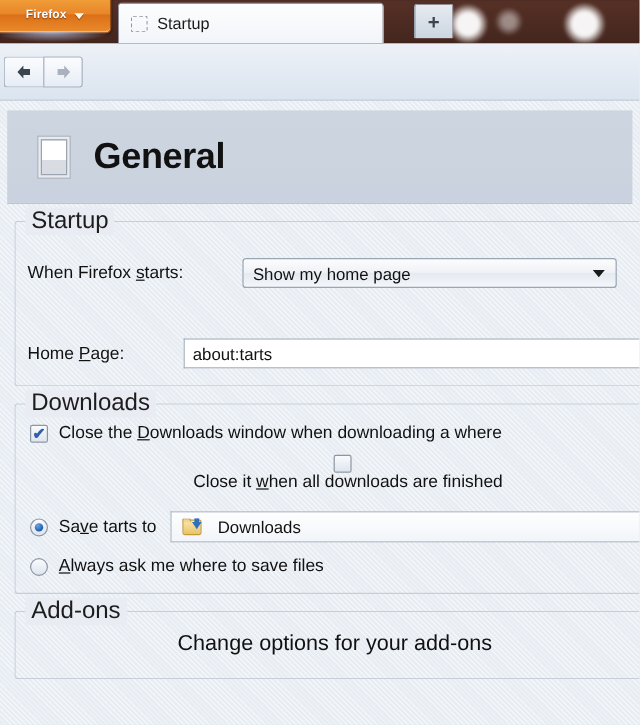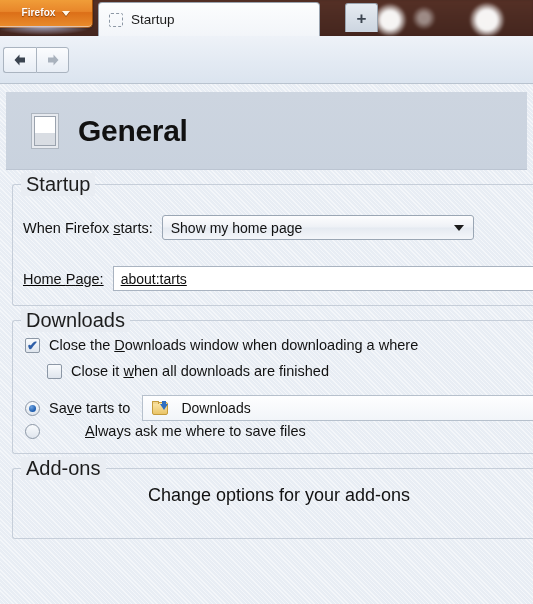--- a/index.html
+++ b/index.html
@@ -160,22 +160,22 @@
   }
   .group-title {
     position: absolute;
     top: -12px; left: 8px;
     background: #e9edf3;
     padding: 0 5px;
     font-size: 20px;
     color: #1d1d1d;
   }
 
-  .row { display: flex; align-items: center; padding: 14px 0 0 10px; }
-  .row + .row { margin-top: 12px; text-decoration: underline; }
+  .row { display: flex; align-items: center; padding: 14px 0 0 10px; gap: 40px; }
+  .row + .row { margin-top: 28px; }
   .label { font-size: 14.5px; color: #111; white-space: nowrap; }
   .label u { text-decoration: underline; }
 
   .select {
     margin-left: 9px;
     width: 312px; height: 25px;
     background: linear-gradient(#fdfdfe 0%, #eef1f6 48%, #e5eaf1 52%, #f4f6fa 100%);
     border: 1px solid #9aa6b4;
     border-radius: 3px;
     display: flex; align-items: center;
@@ -198,21 +198,21 @@
     background: #ffffff;
     border: 1px solid #a9b3c0;
     border-right: none;
     display: flex; align-items: center;
     padding: 0 7px;
     font-size: 14px;
     color: #111;
   }
 
   .check-row, .radio-row { display: flex; align-items: center; padding-left: 12px; }
-  .check-row + .check-row { margin-top: 10px; }
+  .check-row + .check-row { margin-top: 10px; flex-direction: column; }
   .indent { padding-left: 34px; }
 
   .checkbox {
     width: 15px; height: 15px;
     border: 1px solid #8c97a5;
     background: linear-gradient(#f9fbfd, #dfe5ed);
     border-radius: 2px;
     margin-right: 9px;
     flex: none;
     display: flex; align-items: center; justify-content: center;
@@ -371,25 +371,25 @@
           <span class="folder-icon">
             <span class="back"></span>
             <span class="tab-lip"></span>
             <span class="arrow-stem"></span>
             <span class="arrow"></span>
           </span>
           <span class="folder-text">Downloads</span>
         </div>
       </div>
 
-      <div class="radio-row" style="margin-top:2px;gap:36px;">
+      <div class="radio-row" style="margin-top:12px;">
         <span class="radio"></span>
         <span class="label"><span></span><u>A</u><span>lways ask me where to save files</span></span>
       </div>
     </div>
 
-    <div class="groupbox" style="padding-bottom:32px;">
+    <div class="groupbox" style="padding-bottom:18px;">
       <div class="group-title">Add-ons</div>
       <div class="addons-text">Change options for your add-ons</div>
     </div>
 
   </div>
 </div>
 
 </body></html>

